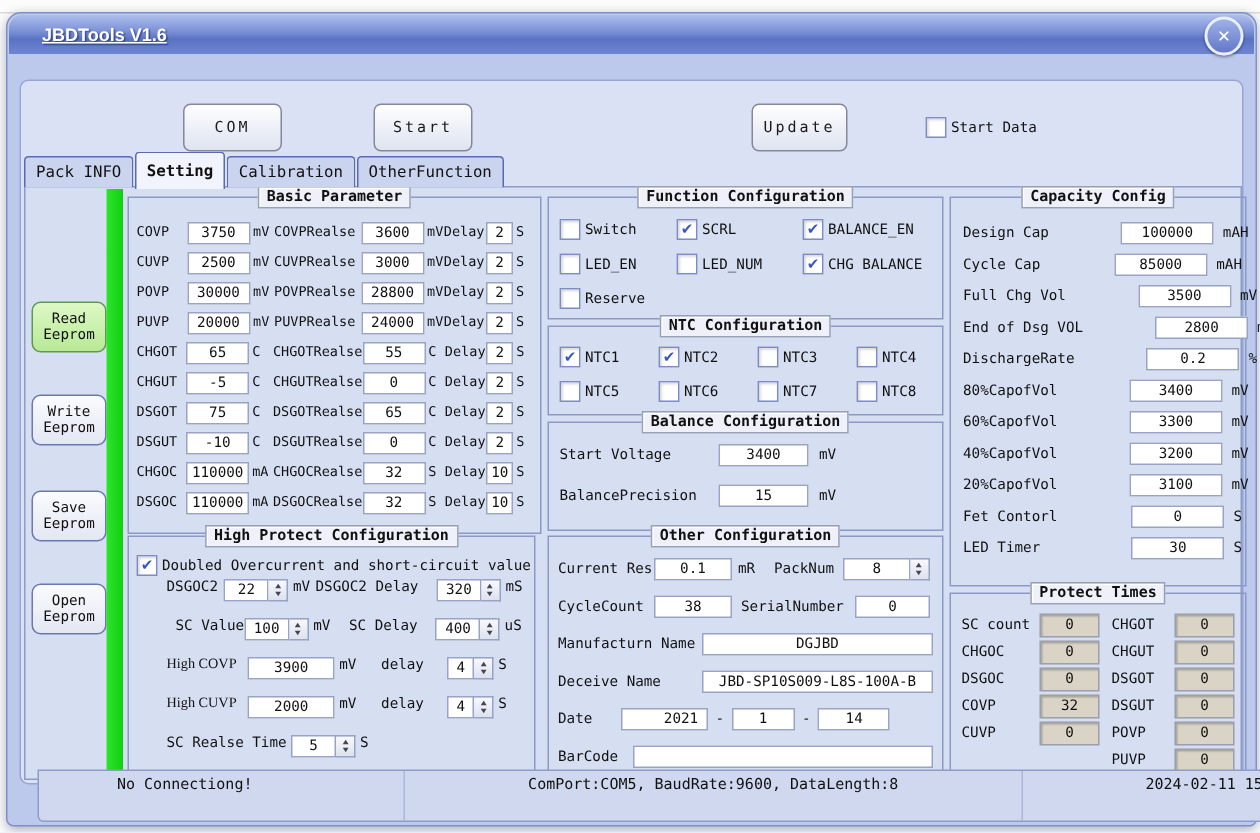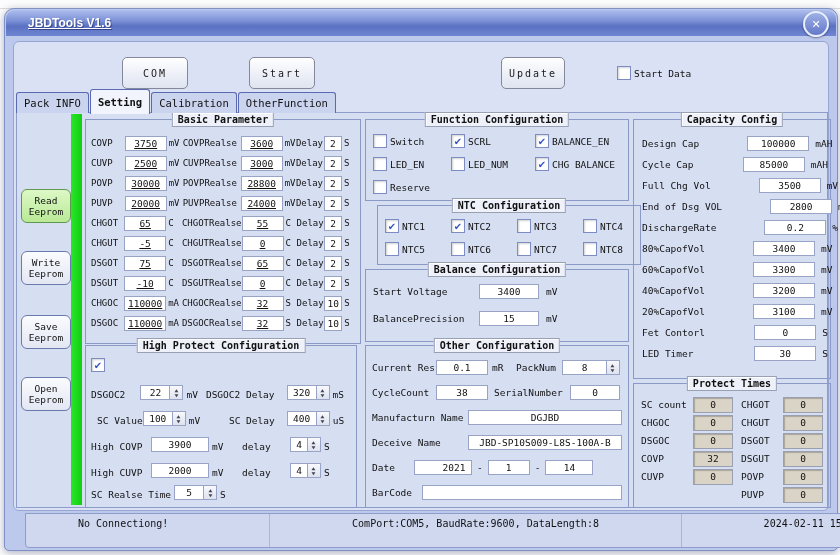--- a/index.html
+++ b/index.html
@@ -3,21 +3,21 @@
 <meta charset="utf-8">
 <style>
   html,body{margin:0;padding:0;background:#f2f3f7;}
   .stage{position:relative;width:840px;height:555px;background:#fdfdfd;overflow:hidden;font-family:"DejaVu Sans Mono",monospace;color:#111;}
   .desktop-top{position:absolute;left:0;top:0;width:840px;height:8px;background:#fcfcfc;border-bottom:1px solid #dcdcdc;}
   
   .win{position:absolute;left:4px;top:8px;width:832px;height:541px;background:#bcc8ec;border:1px solid #7f90c4;border-radius:10px 10px 5px 5px;box-shadow:0 2px 8px rgba(20,30,80,.35);}
   .titlebar{position:absolute;left:1px;top:1px;right:1px;height:26px;border-radius:9px 9px 0 0;background:linear-gradient(#adbdec 0%,#7e93d8 40%,#5a72c2 62%,#6e86d2 100%);}
   .title{position:absolute;left:22px;top:6px;font:bold 12px "Liberation Sans",sans-serif;color:#fff;text-shadow:1px 1px 1px rgba(0,0,60,.45);text-decoration:underline;}
   .closebtn{position:absolute;right:8px;top:2px;width:22px;height:22px;border-radius:50%;background:linear-gradient(#9db0e6,#6478c8);border:2px solid #e9eefb;color:#fff;display:flex;align-items:center;justify-content:center;font:bold 11px "DejaVu Sans",sans-serif;box-shadow:0 1px 2px rgba(0,0,40,.45);cursor:pointer;}
-  .inner{position:absolute;left:8px;top:32px;width:814px;height:468px;background:#dae1f5;border:1px solid #97a5d2;border-radius:6px;}
+  .inner{position:absolute;left:8px;top:44px;width:814px;height:468px;background:#dae1f5;border:1px solid #97a5d2;border-radius:6px;}
   
   .btn{position:absolute;height:30px;background:linear-gradient(#ffffff,#eceff7 55%,#dfe4f0);border:1px solid #84889a;border-radius:5px;font:10px "DejaVu Sans Mono",monospace;letter-spacing:2px;color:#1a1a1a;display:flex;align-items:center;justify-content:center;box-shadow:inset 0 1px 0 #fff;cursor:pointer;}
   
   .cb{display:inline-flex;align-items:center;gap:3px;cursor:pointer;}
   .cbx{width:12px;height:12px;background:#fff;border:1px solid #7d8cc2;box-shadow:inset 1px 1px 2px rgba(0,0,0,.18);display:inline-flex;align-items:center;justify-content:center;font:bold 10px "DejaVu Sans",sans-serif;color:#3556c4;flex:none;}
   .cbx.checked::after{content:"✔";}
   .cbl{font-size:9.5px;white-space:nowrap;}
   
   .tabbar{position:absolute;left:2px;top:50px;height:21px;display:flex;gap:1px;z-index:4;}
   .tab{height:20px;padding:0 7px;background:#cbd4ef;border:1px solid #5a6ab0;border-bottom:none;border-radius:3px 3px 0 0;font-size:10.5px;display:flex;align-items:center;cursor:pointer;white-space:nowrap;}
@@ -31,33 +31,33 @@
   .group{position:absolute;border:1px solid #8b99c6;}
   .gt{position:absolute;top:-8px;left:50%;transform:translateX(-50%);background:#eef1fa;border:1px solid #98a0b4;box-shadow:inset 1px 1px 0 #fff;padding:0 5px;font-size:10px;font-weight:bold;line-height:13px;white-space:nowrap;z-index:2;}
   .inp{background:#fff;border:1px solid #98a3c6;height:15px;font:9.5px "DejaVu Sans Mono",monospace;text-align:center;padding:0;box-sizing:border-box;color:#111;}
   .spin{display:inline-flex;align-items:center;}
   .spinb{width:13px;height:15px;box-sizing:border-box;border:1px solid #98a3c6;border-left:none;background:linear-gradient(#f8f9fc,#dde2ef);display:inline-flex;flex-direction:column;align-items:center;justify-content:center;cursor:pointer;color:#445;}
   .sa{display:block;font-size:5px;line-height:5px;transform:scaleX(1.3);}
   
   .bp-body{padding:13px 2px 0 5px;}
   .bp-row{display:flex;align-items:center;height:20px;font-size:9px;white-space:nowrap;}
   .bp-l{width:36px;}
-  .bp-v{width:42px;text-decoration:underline;}
+  .bp-v{width:42px;}
   .bp-u{width:15px;padding-left:2px;}
   .bp-rl{width:62px;}
   .bp-u2{width:12px;padding-left:2px;}
   .bp-dl{width:30px;}
   .bp-d{width:18px;}
   
   .hp-body{padding:10px 4px 0 5px;font-size:9.5px;}
-  .hp-row{display:flex;align-items:flex-end;height:26px;white-space:nowrap;}
+  .hp-row{display:flex;align-items:flex-start;height:26px;white-space:nowrap;margin-left:20px;}
   .hp-l{width:56px;}  .hp-u{width:22px;padding-left:3px;}
   .hp-dl{width:76px;text-align:right;padding-right:12px;}
   .w28{width:30px;} .w17{width:18px;} .w60{width:58px;}
-  .hp-l2{width:60px;} .hp-dl2{width:40px;padding-left:8px;}
+  .hp-l2{width:60px;font-family:Liberation Serif, serif;} .hp-dl2{width:40px;padding-left:8px;}
   
   .fc-grid{display:grid;grid-template-columns:78px 84px auto;row-gap:9px;padding:14px 0 0 7px;}
   .ntc-grid{display:grid;grid-template-columns:66px 66px 66px 64px;row-gap:9px;padding:13px 0 0 7px;}
   
   .bal-row{display:flex;align-items:center;height:27px;padding-left:7px;font-size:9.5px;}
   .bal-l{width:106px;} .bal-u{padding-left:7px;}
   
   .ot-body{padding:9px 6px 0 6px;font-size:9.5px;}
   .ot-row{display:flex;align-items:center;height:25px;white-space:nowrap;}
   .ot-l{flex:none;}
@@ -244,20 +244,21 @@
               </div>
           </div>
         </div>
 
         <div class="group" style="left:68px;top:232px;width:270px;height:161px;">
           <span class="gt">High Protect Configuration</span>
           <div class="hp-body">
             <div style="height:18px;display:flex;align-items:center;">
                 <span class="cb">
                   <span class="cbx checked"></span>
+                  <span class="cbl">Doubled Overcurrent and short-circuit value</span>
                 </span>
               </div>
             <div class="hp-row">
                 <span class="hp-l">DSGOC2</span>
                 <span class="spin">
                   <input class="inp w28" value="22" style="">
                   <span class="spinb">
                     <span class="sa">▲</span>
                     <span class="sa">▼</span>
                   </span>
@@ -362,21 +363,21 @@
                 <span class="cbx checked"></span>
                 <span class="cbl">CHG BALANCE</span>
               </span>
             <span class="cb">
                 <span class="cbx"></span>
                 <span class="cbl">Reserve</span>
               </span>
           </div>
         </div>
 
-        <div class="group" style="left:348px;top:92px;width:262px;height:58px;margin-left:12px;">
+        <div class="group" style="left:348px;top:92px;width:262px;height:58px;">
           <span class="gt">NTC Configuration</span>
           <div class="ntc-grid">
             <span class="cb">
                 <span class="cbx checked"></span>
                 <span class="cbl">NTC1</span>
               </span>
             <span class="cb">
                 <span class="cbx checked"></span>
                 <span class="cbl">NTC2</span>
               </span>

